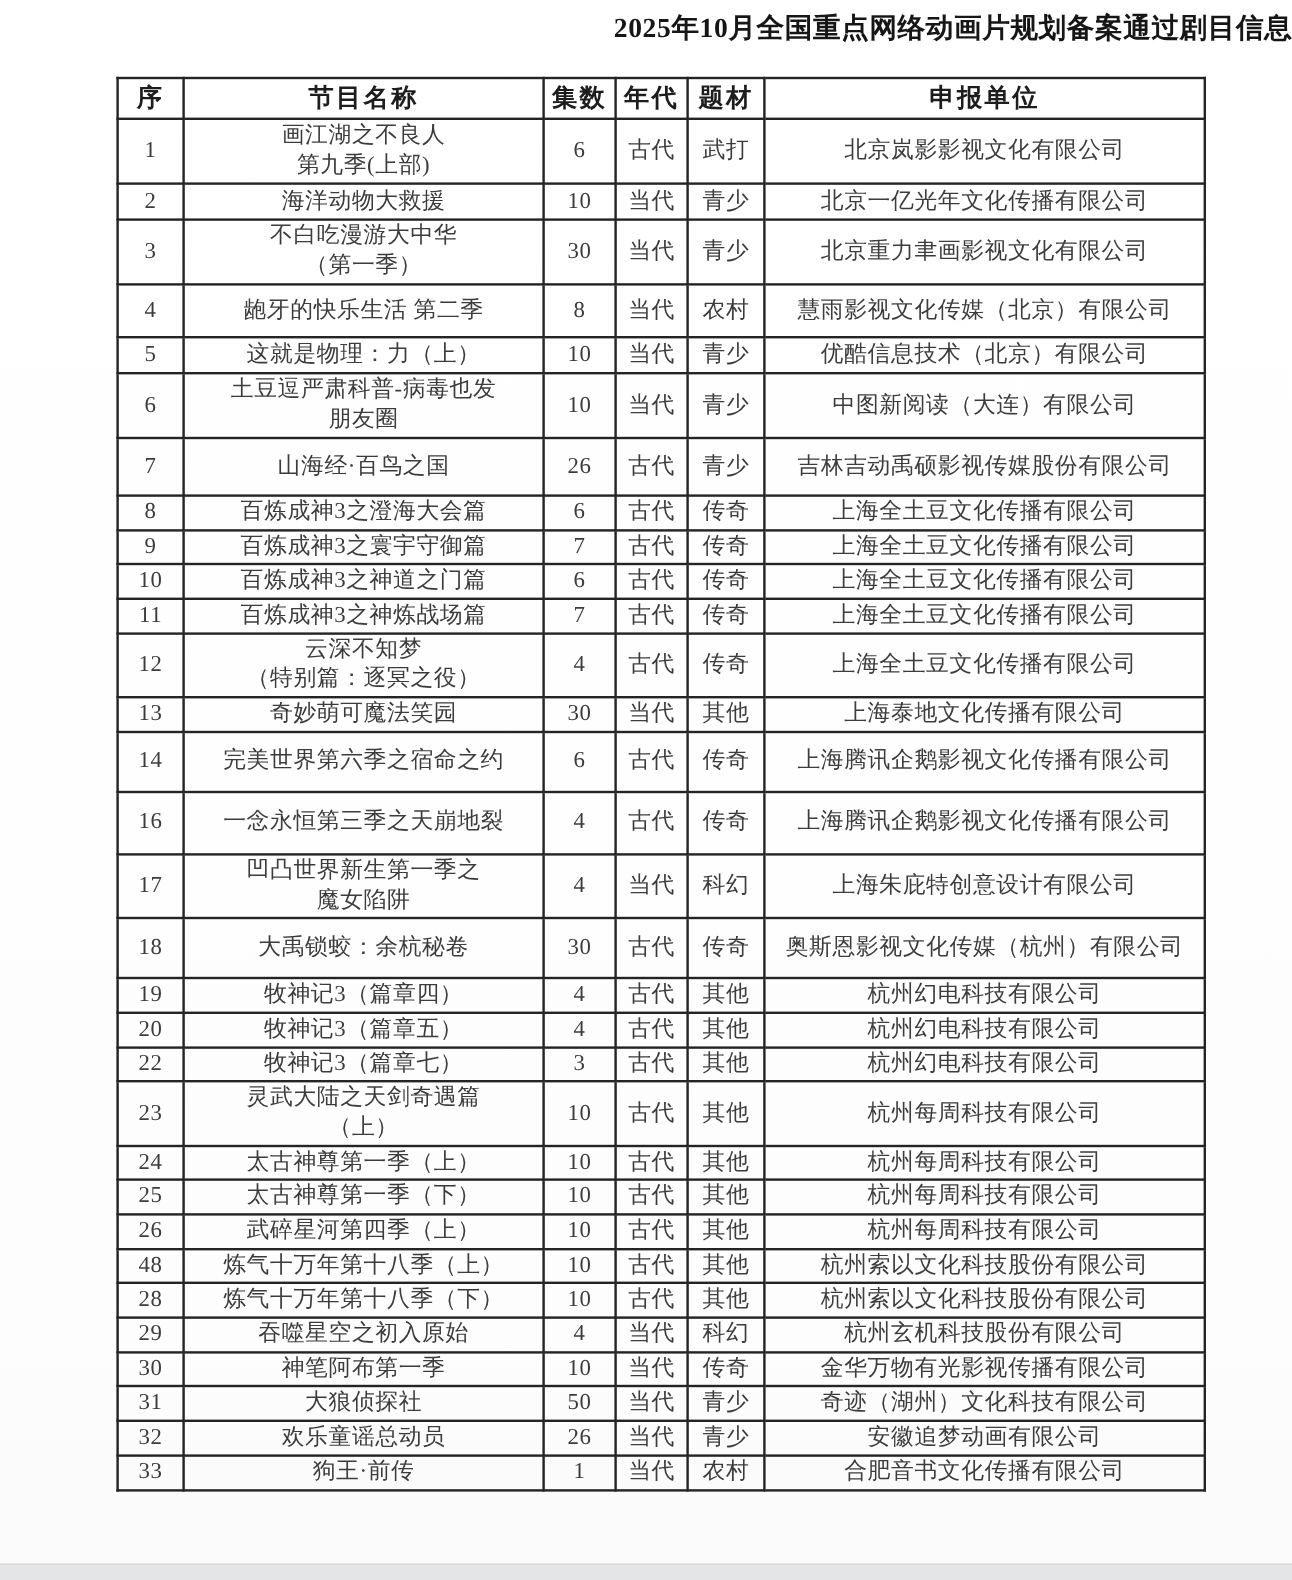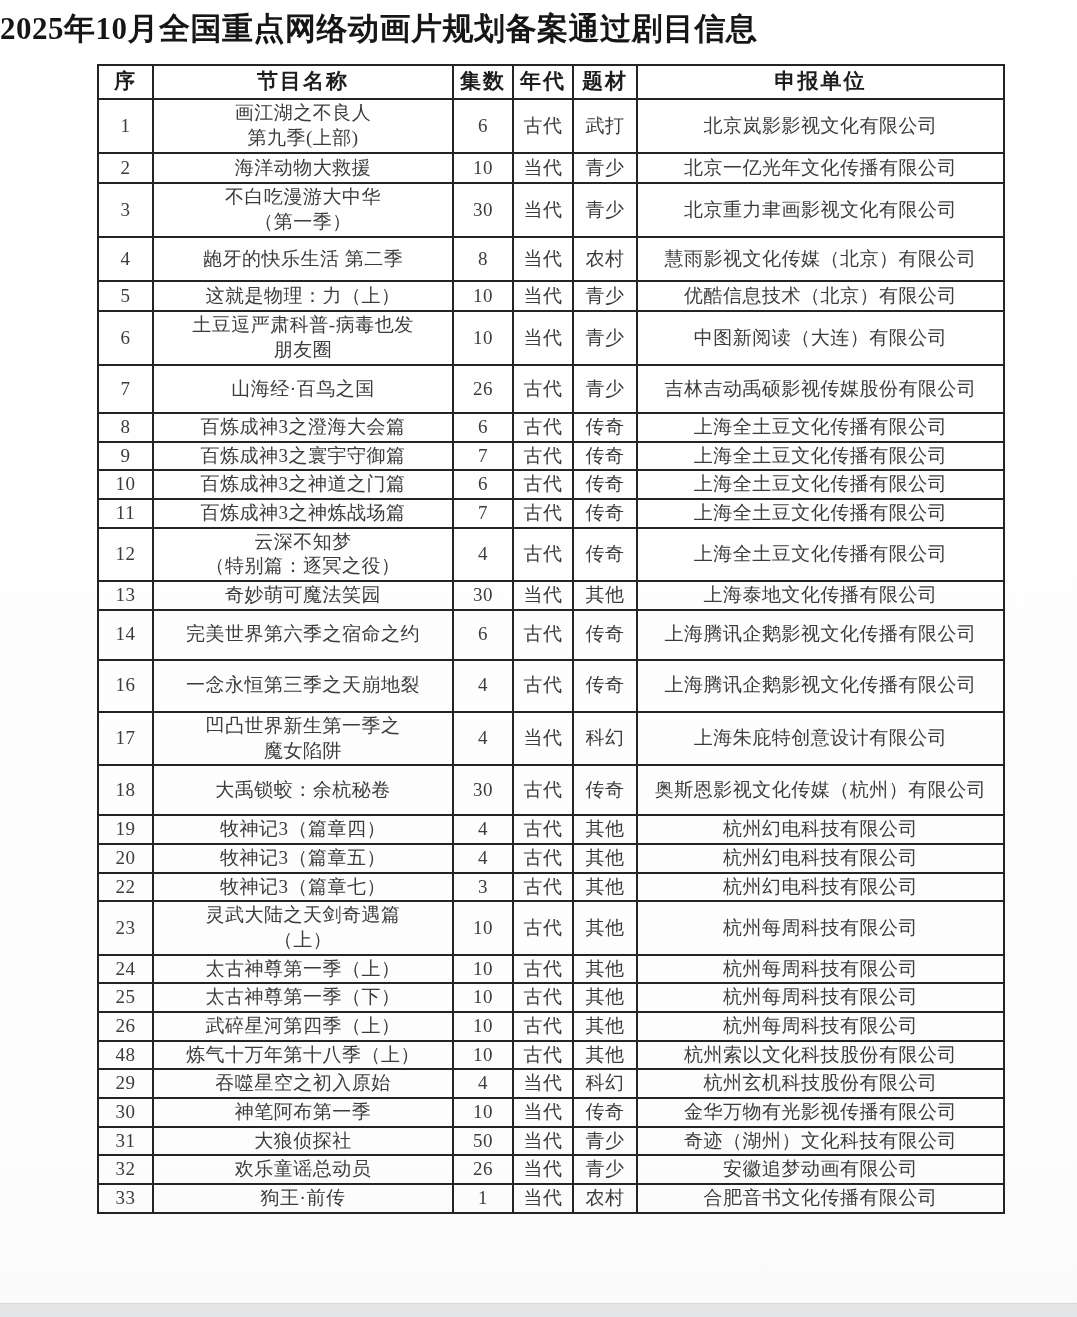--- a/index.html
+++ b/index.html
@@ -11,22 +11,22 @@
     margin: 0 auto;
     background: linear-gradient(180deg, #ffffff 0%, #fdfdfd 85%, #fafafa 100%);
     font-family: "Liberation Serif", "DejaVu Serif", serif;
     overflow: hidden;
   }
   .doc-title {
     position: absolute;
     top: 8px;
     left: 0;
     width: 100%;
-    text-align: left;
-    font-size: 31px;
+    text-align: right;
+    font-size: 23px;
     font-weight: bold;
     color: #161616;
     letter-spacing: 0.5px;
     white-space: nowrap;
   }
   table.records {
     position: absolute;
     top: 64px;
     left: 97px;
     width: 906px;
@@ -292,20 +292,28 @@
         </tr>
         <tr style="height: 28px;">
           <td class="row-number-cell">48</td>
           <td class="program-name-cell">炼气十万年第十八季（上）</td>
           <td class="episodes-cell">10</td>
           <td class="era-cell">古代</td>
           <td class="theme-cell">其他</td>
           <td class="company-cell">杭州索以文化科技股份有限公司</td>
         </tr>
         <tr style="height: 28px;">
+          <td class="row-number-cell">28</td>
+          <td class="program-name-cell">炼气十万年第十八季（下）</td>
+          <td class="episodes-cell">10</td>
+          <td class="era-cell">古代</td>
+          <td class="theme-cell">其他</td>
+          <td class="company-cell">杭州索以文化科技股份有限公司</td>
+        </tr>
+        <tr style="height: 28px;">
           <td class="row-number-cell">29</td>
           <td class="program-name-cell">吞噬星空之初入原始</td>
           <td class="episodes-cell">4</td>
           <td class="era-cell">当代</td>
           <td class="theme-cell">科幻</td>
           <td class="company-cell">杭州玄机科技股份有限公司</td>
         </tr>
         <tr style="height: 28px;">
           <td class="row-number-cell">30</td>
           <td class="program-name-cell">神笔阿布第一季</td>

